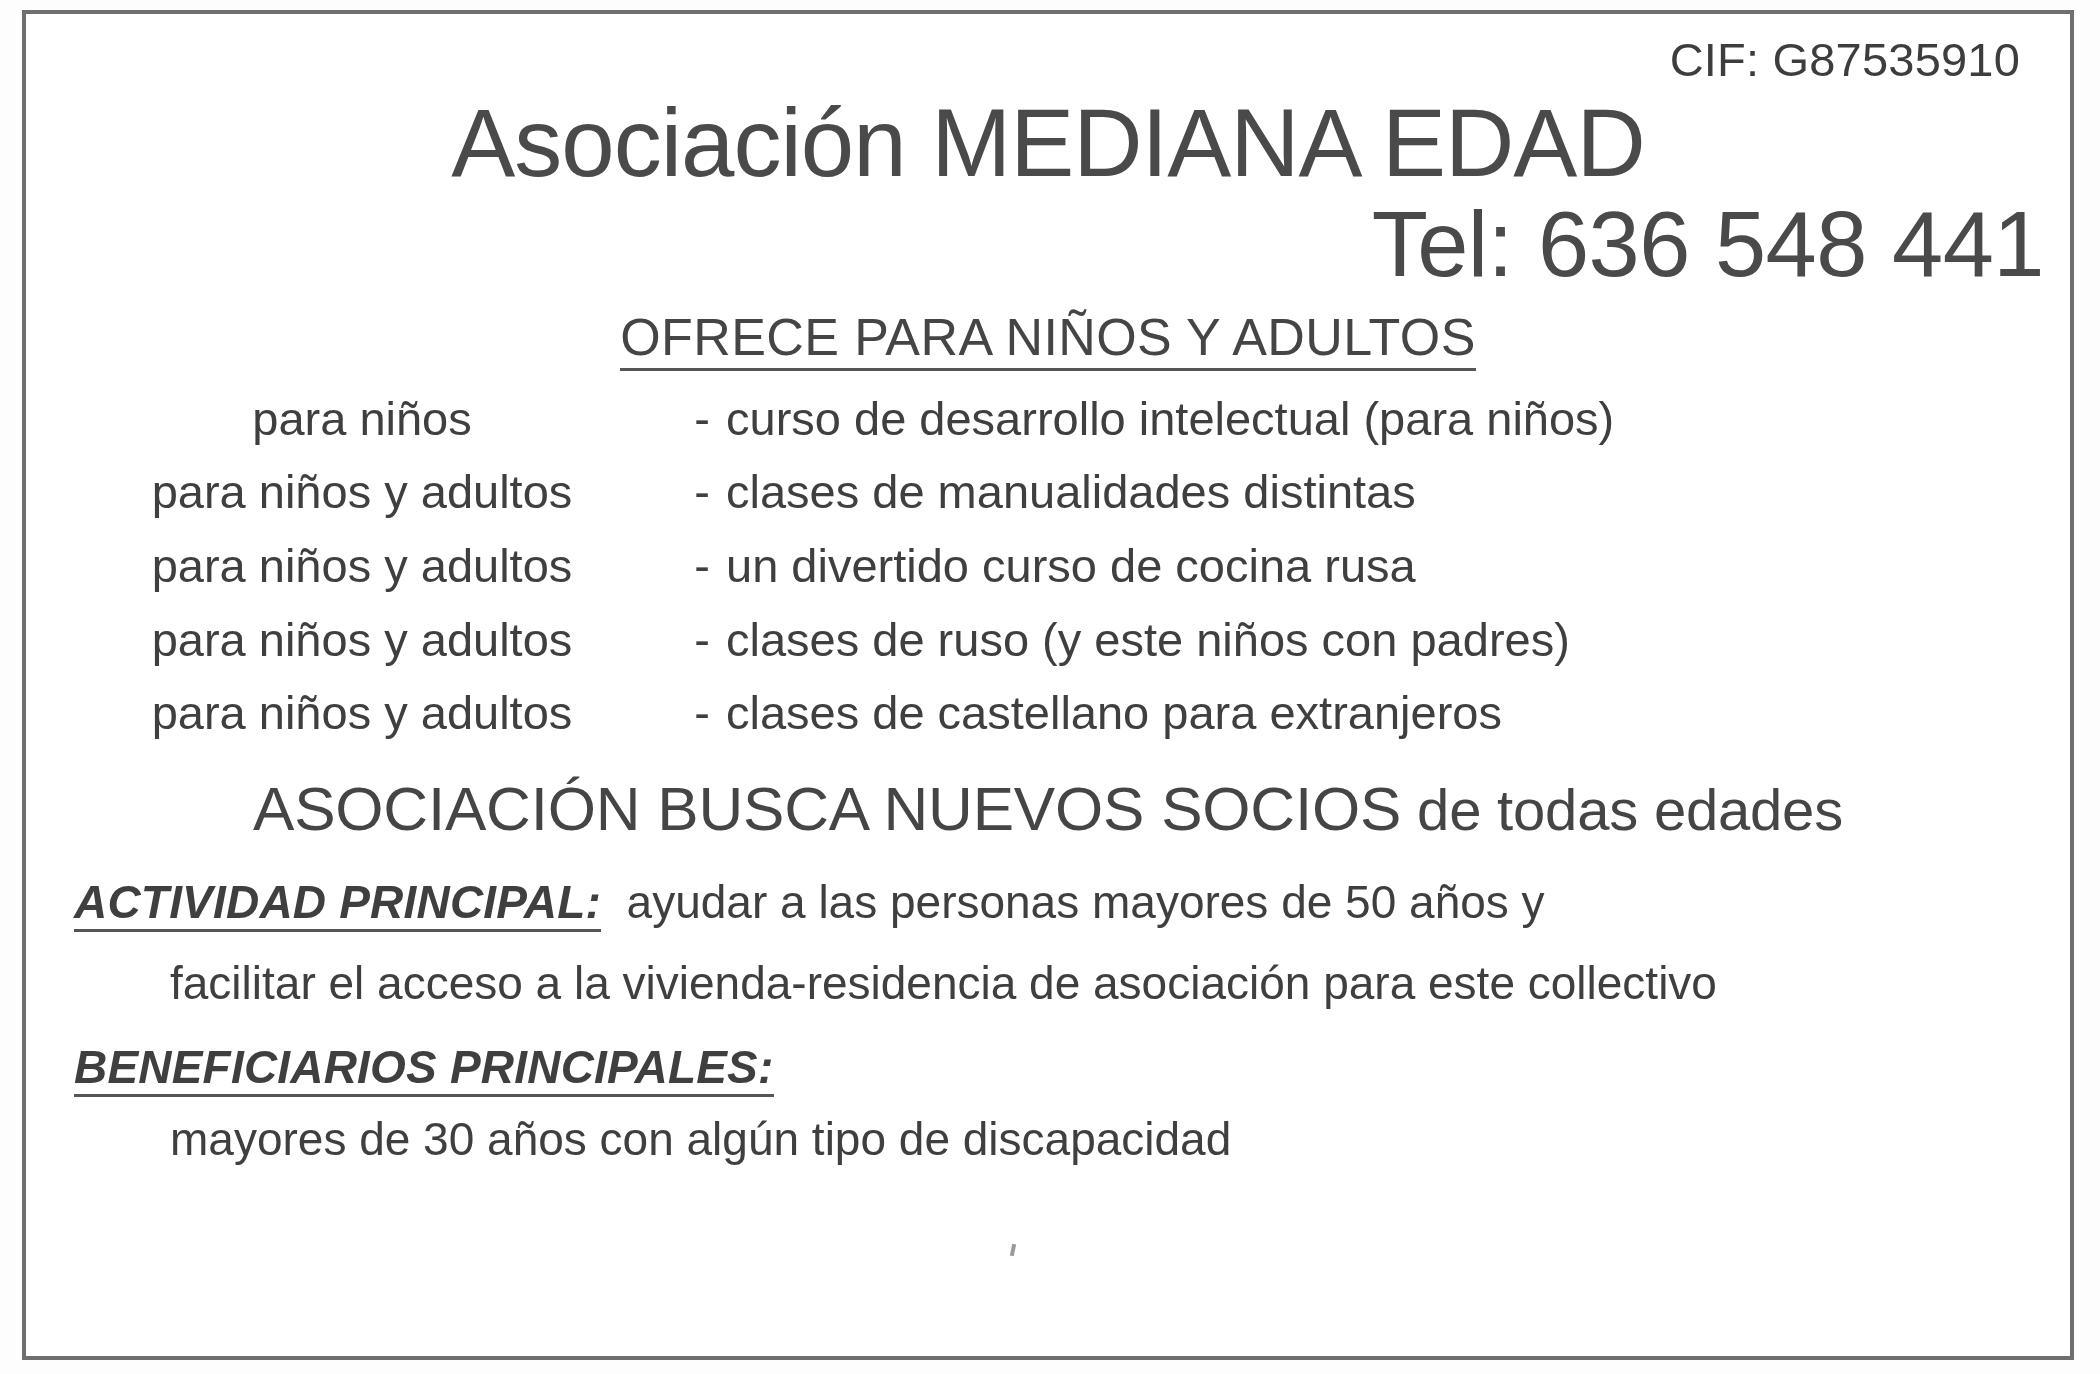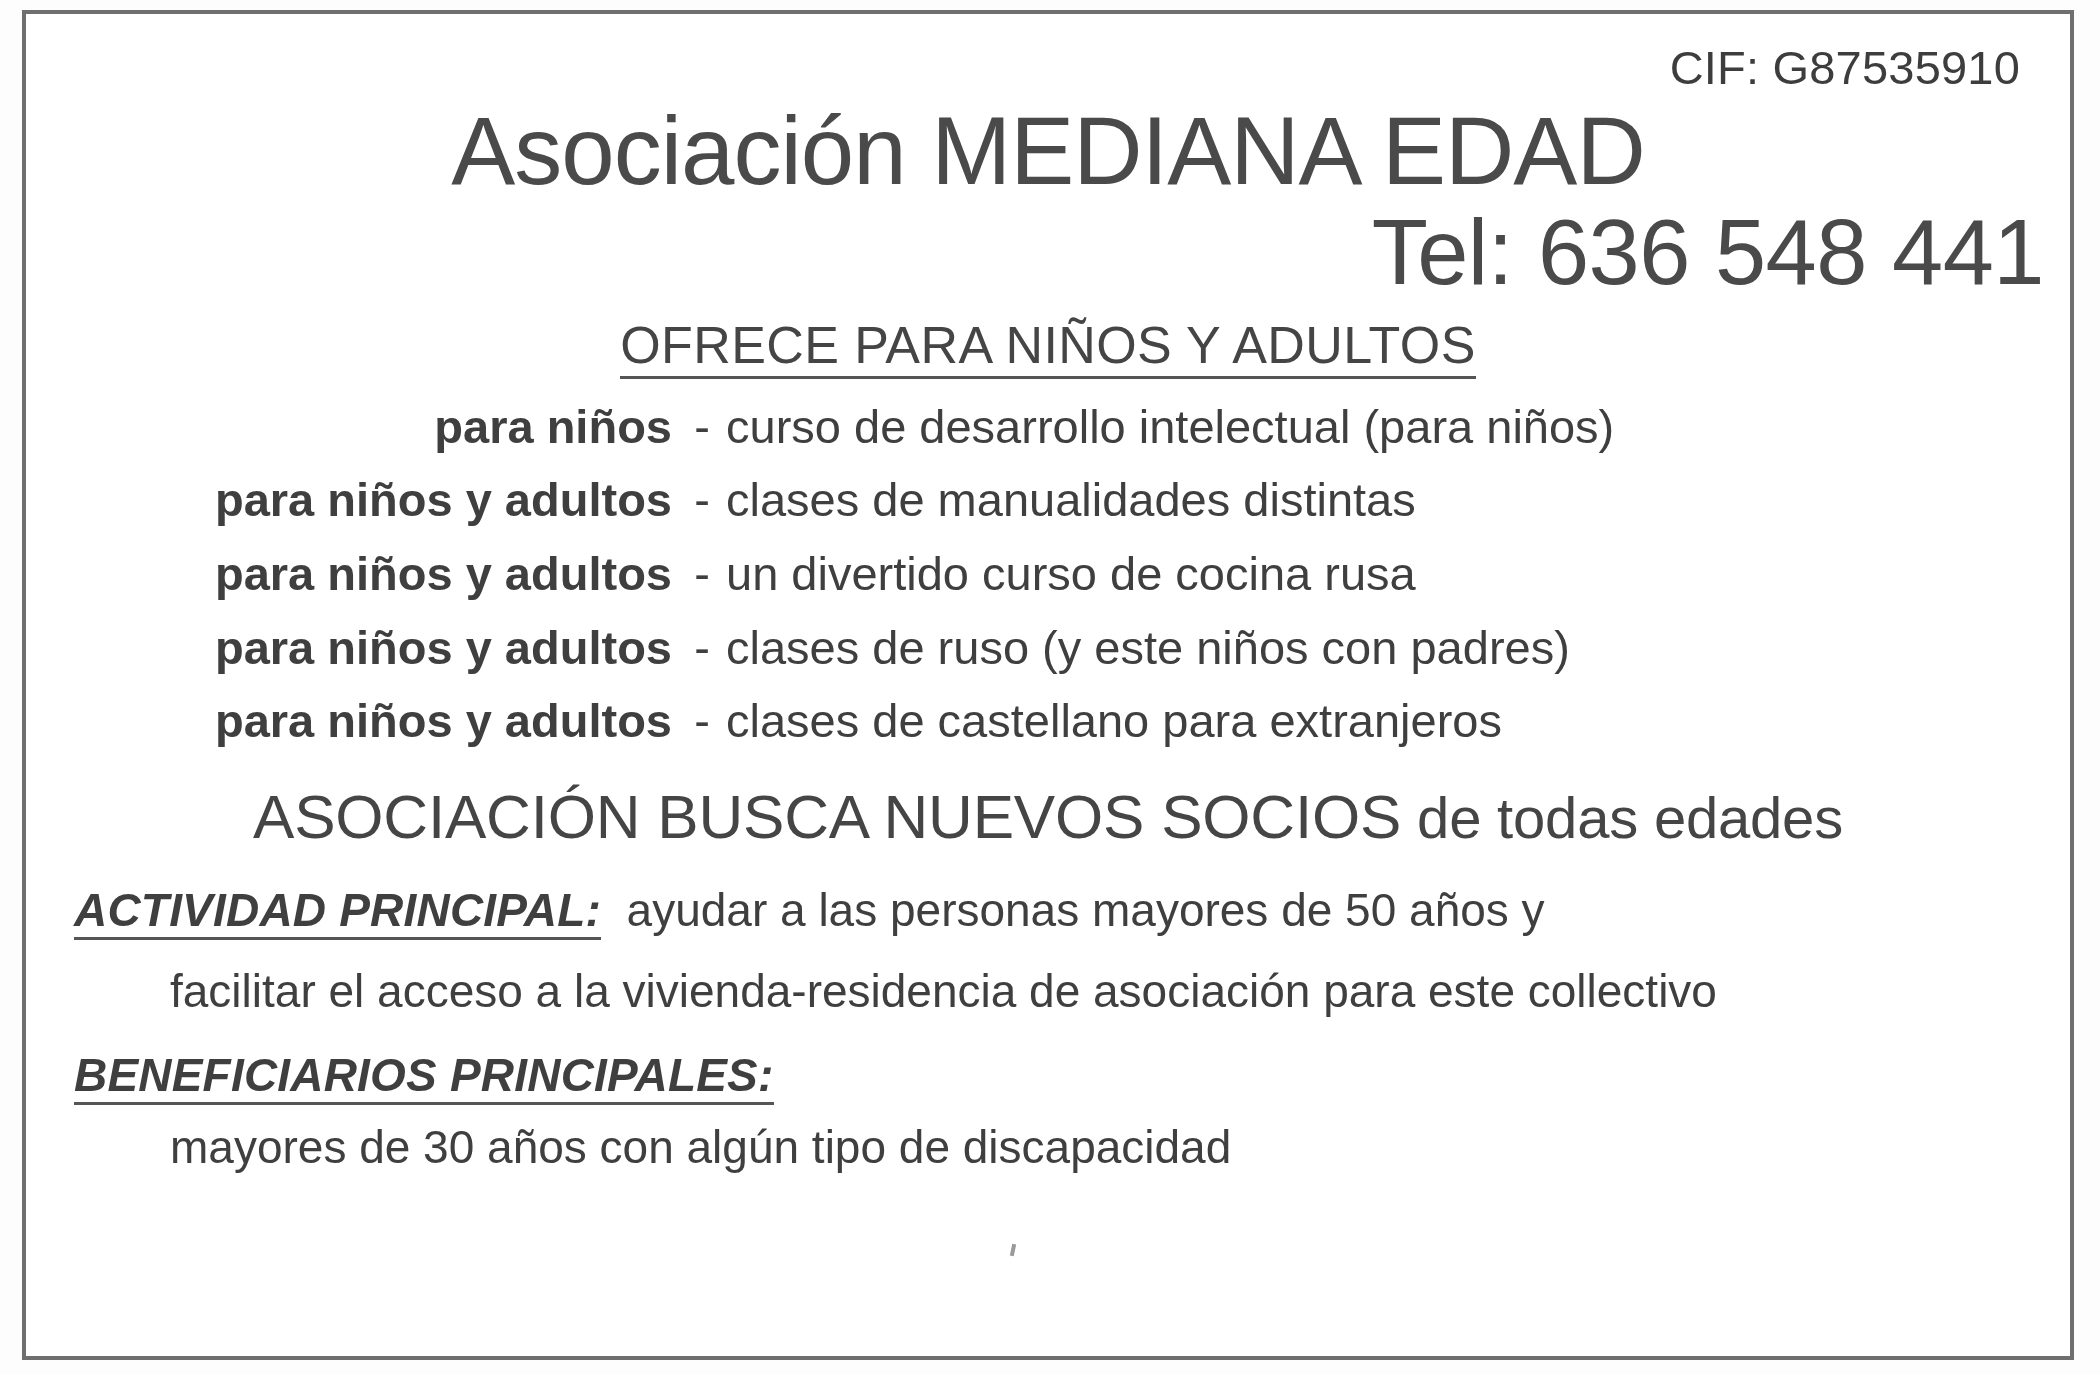--- a/index.html
+++ b/index.html
@@ -31,21 +31,21 @@
     border: 4px solid #6f6f6f;
     box-sizing: border-box;
     background: #ffffff;
   }
   .inner {
     position: absolute;
     left: 0;
     top: 0;
     width: 100%;
     height: 100%;
-    padding: 12px 26px;
+    padding: 4px 26px;
     box-sizing: border-box;
   }
   .cif {
     text-align: right;
     font-size: 47px;
     letter-spacing: 0.2px;
     color: #3d3d3d;
     margin-top: 14px;
     padding-right: 24px;
   }
@@ -84,24 +84,23 @@
     display: flex;
     align-items: baseline;
     justify-content: flex-start;
     font-size: 47px;
     color: #3f3f3f;
     margin-bottom: 22px;
     line-height: 1.1;
   }
   .svc-aud {
     width: 620px;
-    text-align: right;
+    text-align: center;
     padding-right: 6px;
     white-space: nowrap;
-    font-weight: bold;
   }
   .svc-dash {
     width: 48px;
     text-align: center;
   }
   .svc-desc {
     text-align: left;
     white-space: nowrap;
   }
   .busca {

